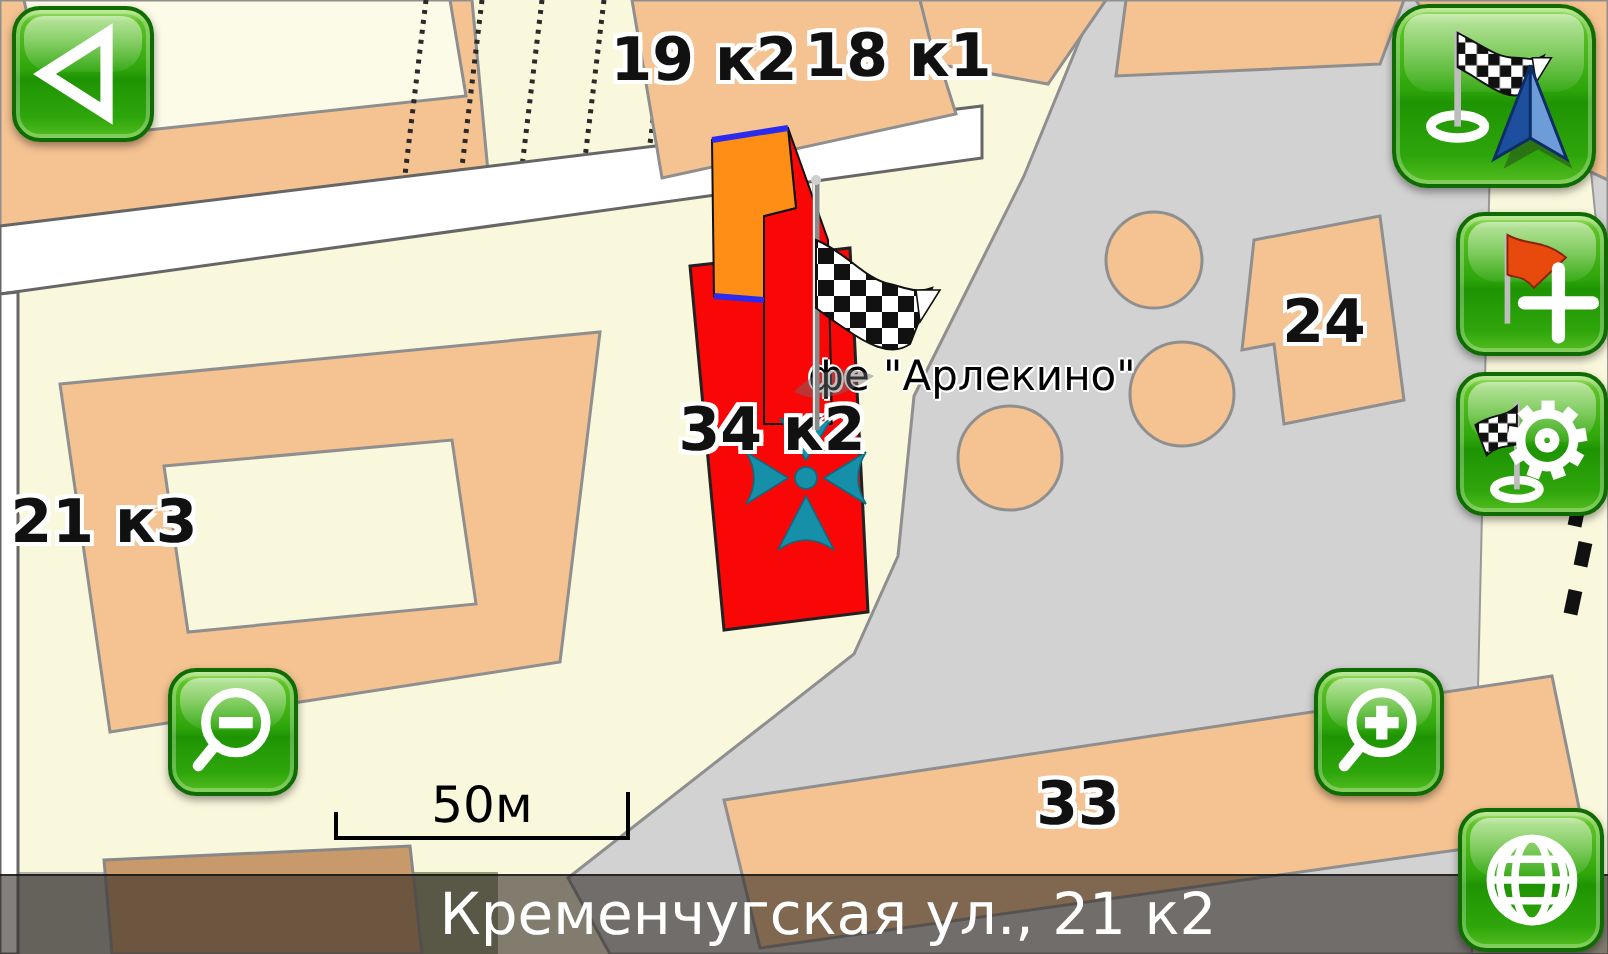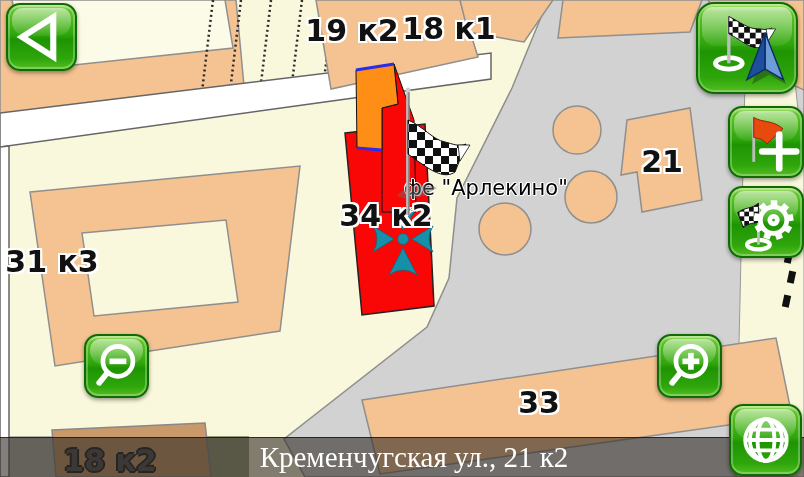--- a/index.html
+++ b/index.html
@@ -34,21 +34,21 @@
     font-size:25px;color:#000;line-height:1;
   }
   
   .addressbar{
     position:absolute;left:0;top:437px;width:804px;height:40px;
     background:rgba(48,42,36,0.60);
     border-top:1px solid rgba(15,15,15,0.75);
     display:flex;align-items:center;justify-content:center;
   }
   .addressbar .txt{
-    color:#fff;font-size:29px;line-height:1;white-space:nowrap;padding-left:24px;font-family:Liberation Serif, serif;
+    color:#fff;font-size:29px;line-height:1;white-space:nowrap;padding-left:24px;
   }
   
   .gbtn{
     position:absolute;border-radius:14px;
     background:linear-gradient(180deg,#a9e276 0%,#5ec226 9%,#2ea60b 46%,#1f9403 54%,#2ea60b 84%,#54bd20 100%);
     border:2px solid #0f6b02;
     box-shadow:0 2px 4px rgba(0,0,0,0.40), inset 0 0 0 2px rgba(255,255,255,0.28);
   }
   .gbtn::before{
     content:"";position:absolute;left:4px;right:4px;top:3px;height:44%;
@@ -126,43 +126,48 @@
       <path d="M0,-9 L-13,-30 Q0,-22 13,-30 Z"></path>
       <path d="M-9,0 L-30,-13 Q-22,0 -30,13 Z"></path>
       <path d="M9,0 L30,-13 Q22,0 30,13 Z"></path>
       <path d="M0,9 L-14,36 Q0,26 14,36 Z"></path>
       <circle cx="0" cy="0" r="5.5"></circle>
     </g>
   </svg>
 
   <div class="maplabel" style="left:352px;top:31px;">19 к2</div>
   <div class="maplabel" style="left:449px;top:29px;">18 к1</div>
-  <div class="maplabel" style="left:662px;top:162px;">21</div>
+  <div class="maplabel" style="left:662px;top:162px;">24</div>
   <div class="maplabel" style="left:386px;top:216px;">34 к2</div>
-  <div class="maplabel" style="left:52px;top:262px;">31 к3</div>
+  <div class="maplabel" style="left:52px;top:262px;">21 к3</div>
   <div class="maplabel" style="left:539px;top:403px;">33</div>
-  <div class="maplabel dark" style="left:110px;top:461px;">18 к2</div>
   <div class="poilabel" style="left:404px;top:178px;">фе "Арлекино"</div>
 
   <svg class="layer" style="left:385px;top:84px;" width="100" height="135" viewBox="0 0 100 135">
     <defs>
       <pattern id="chkM" patternUnits="userSpaceOnUse" width="16" height="16">
         <rect width="16" height="16" fill="#fff"></rect>
         <rect width="8" height="8" fill="#111"></rect>
         <rect x="8" y="8" width="8" height="8" fill="#111"></rect>
       </pattern>
     </defs>
     <path d="M12,112 C22,100 40,98 52,104 C40,112 26,119 12,112 Z" fill="rgba(110,110,110,0.45)"></path>
     <line x1="23" y1="6" x2="23" y2="131" stroke="#8a8a8a" stroke-width="3.5"></line>
     <line x1="22" y1="6" x2="22" y2="131" stroke="#e8e8e8" stroke-width="1"></line>
     <circle cx="23" cy="6" r="2.5" fill="#cfcfcf"></circle>
     <path d="M23,36 C38,42 48,56 60,58 C68,60 74,63 81,60 L70,88 C60,95 47,87 37,80 C31,76 27,73 23,70 Z" fill="url(#chkM)" stroke="#111" stroke-width="1"></path>
     <path d="M73,61 L85,61 L75,77 Z" fill="#fff" stroke="#111" stroke-width="0.8"></path>
   </svg>
 
+  <div class="scalebar">
+    <span class="txt">50м</span>
+    <svg width="166" height="34" viewBox="0 0 166 34" style="position:absolute;left:0;top:0;">
+      <path d="M10,16 L10,29 L156,29 L156,6" fill="none" stroke="#000" stroke-width="2"></path>
+    </svg>
+  </div>
 
   <div class="addressbar">
     <span class="txt">Кременчугская ул., 21 к2</span>
   </div>
 
   <div class="gbtn" style="left:6px;top:3px;width:71px;height:68px;">
     <svg viewBox="0 0 71 68">
       <polygon points="48,13 15,34 48,55" fill="none" stroke="#fff" stroke-width="6.5" stroke-linejoin="miter"></polygon>
     </svg>
   </div>

